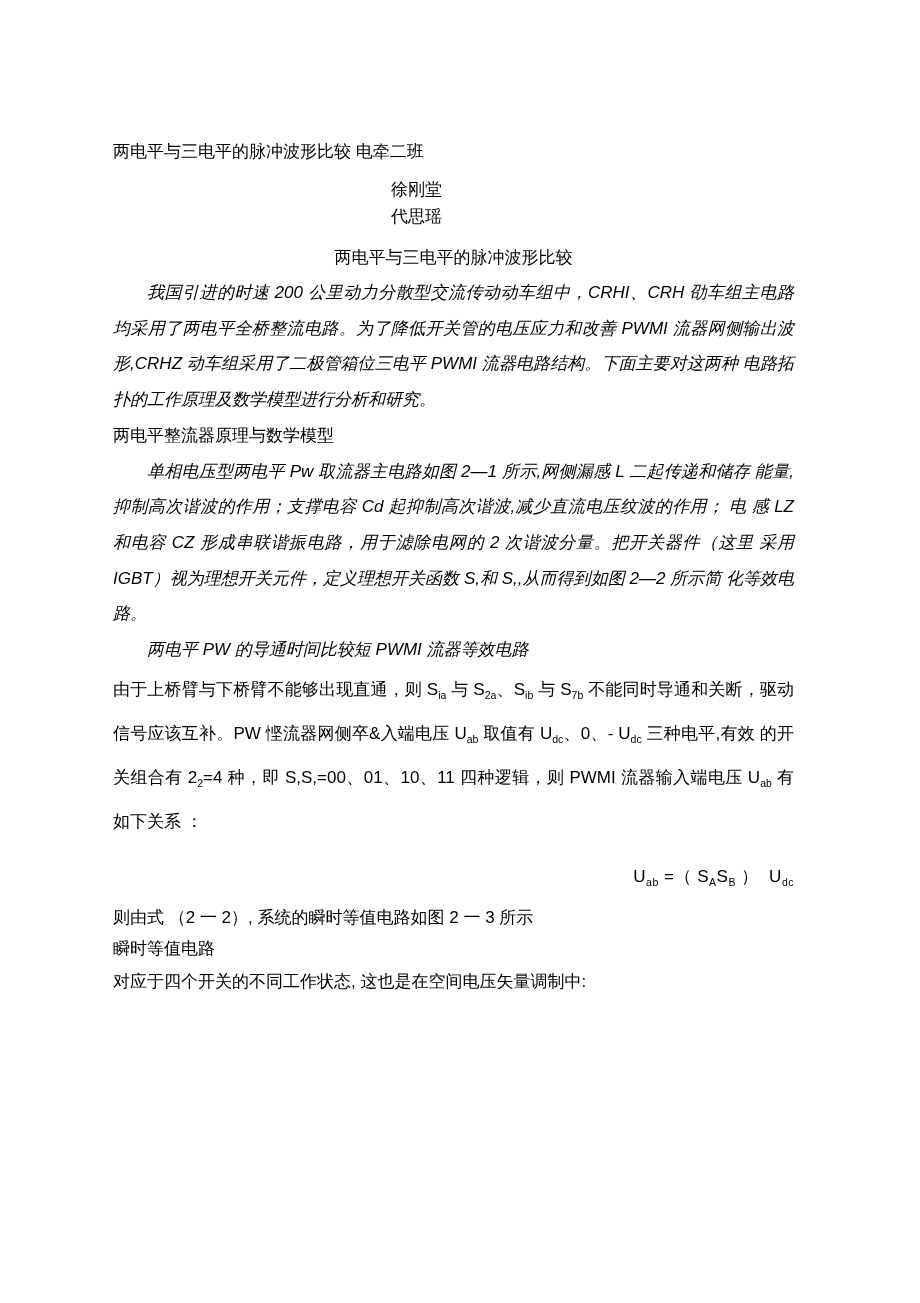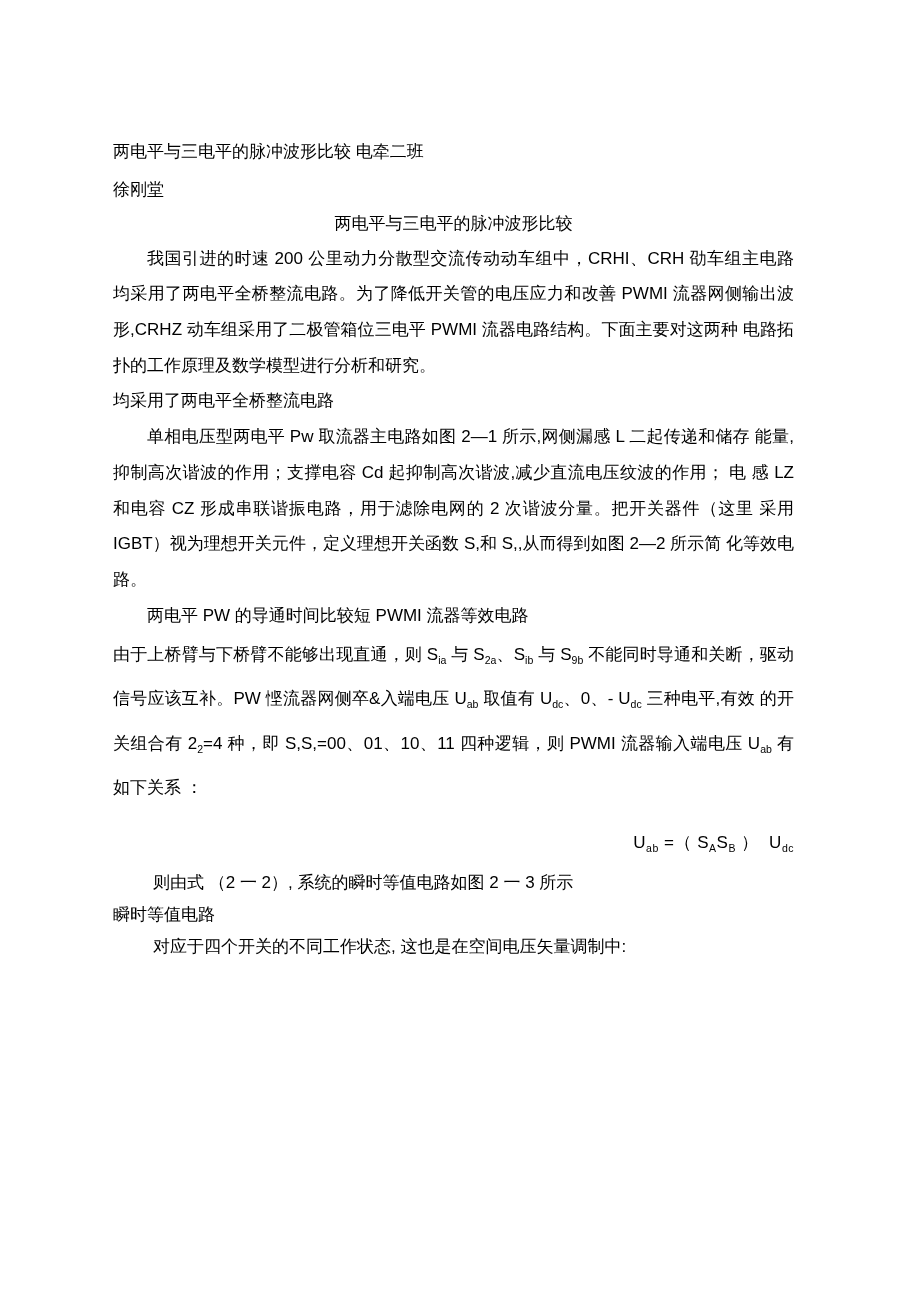--- a/index.html
+++ b/index.html
@@ -14,56 +14,57 @@
   .page {
     position: relative;
     width: 904px;
     height: 1303px;
     padding: 138px 110px 40px 113px;
     font-size: 17px;
     overflow: hidden;
   }
   p { margin: 0; }
   .header-line { text-align: left; line-height: 1.6; margin-bottom: 12px; }
-  .authors { text-align: left; padding-right: 74px; }
+  .authors { text-align: center; padding-right: 74px; }
   .author-line { line-height: 1.55; }
-  .doc-title { text-align: center; line-height: 1.6; margin-top: 6px; }
+  .doc-title { text-align: center; line-height: 1.6; margin-top: 14px; }
   .para { text-align: justify; }
-  .indent { text-indent: 2em; }
+  .indent { text-indent: 2em; font-style: italic; }
   .lh-a { line-height: 2.1; }   
   .lh-b { line-height: 2.6; }   
-  .lh-c { line-height: 1.85; margin-left: 40px; }  
+  .lh-c { line-height: 1.85; }  
   .mt-xs { margin-top: 4px; }
   .mt-sm { margin-top: 8px; }
   .equation { text-align: right; line-height: 2.2; margin: 14px 0 6px 0; letter-spacing: 0.5px; }
   .caption-center { line-height: 1.9; }
   sub { font-size: 0.62em; line-height: 0; }
 </style>
 </head>
 <body>
 
 <div class="page">
 
   <p class="header-line">两电平与三电平的脉冲波形比较  电牵二班</p>
 
   <div class="authors">
     <p class="author-line">徐刚堂</p>
+    <p class="author-line">代思瑶</p>
   </div>
 
   <p class="doc-title">两电平与三电平的脉冲波形比较</p>
 
   <p class="para indent lh-a mt-xs">我国引进的时速 200 公里动力分散型交流传动动车组中，CRHI、CRH 劭车组主电路 均采用了两电平全桥整流电路。为了降低开关管的电压应力和改善 PWMI 流器网侧输出波形,CRHZ 动车组采用了二极管箱位三电平 PWMI 流器电路结构。下面主要对这两种 电路拓扑的工作原理及数学模型进行分析和研究。</p>
 
-  <p class="para lh-a">均采用了两电平全桥整流电路</p>
+  <p class="para lh-a">两电平整流器原理与数学模型</p>
 
   <p class="para indent lh-a">单相电压型两电平 Pw 取流器主电路如图 2—1 所示,网侧漏感 L 二起传递和储存 能量,抑制高次谐波的作用；支撑电容 Cd 起抑制高次谐波,减少直流电压纹波的作用； 电 感 LZ 和电容 CZ 形成串联谐振电路，用于滤除电网的 2 次谐波分量。把开关器件（这里 采用 IGBT）视为理想开关元件，定义理想开关函数 S,和 S,,从而得到如图 2—2 所示简 化等效电路。</p>
 
   <p class="para indent lh-a">两电平 PW 的导通时间比较短 PWMI 流器等效电路</p>
 
-  <p class="para lh-b">由于上桥臂与下桥臂不能够出现直通，则 S<sub>ia</sub> 与 S<sub>2a</sub>、S<sub>ib</sub> 与 S<sub>9b</sub> 不能同时导通和关断，驱动信号应该互补。PW 悭流器网侧卒&amp;入端电压 U<sub>ab</sub> 取值有 U<sub>dc</sub>、0、- U<sub>dc</sub> 三种电平,有效 的开关组合有 2<sub>2</sub>=4 种，即 S,S,=00、01、10、11 四种逻辑，则 PWMI 流器输入端电压 U<sub>ab</sub> 有如下关系 ：</p>
+  <p class="para lh-b">由于上桥臂与下桥臂不能够出现直通，则 S<sub>ia</sub> 与 S<sub>2a</sub>、S<sub>ib</sub> 与 S<sub>7b</sub> 不能同时导通和关断，驱动信号应该互补。PW 悭流器网侧卒&amp;入端电压 U<sub>ab</sub> 取值有 U<sub>dc</sub>、0、- U<sub>dc</sub> 三种电平,有效 的开关组合有 2<sub>2</sub>=4 种，即 S,S,=00、01、10、11 四种逻辑，则 PWMI 流器输入端电压 U<sub>ab</sub> 有如下关系 ：</p>
 
   <p class="equation">U<sub>ab</sub> =（ S<sub>A</sub>S<sub>B</sub> ）&nbsp;&nbsp;U<sub>dc</sub></p>
 
   <p class="para lh-c">则由式 （2 一 2）, 系统的瞬时等值电路如图 2 一 3 所示</p>
 
   <p class="caption-center">瞬时等值电路</p>
 
 
   <p class="para lh-c">对应于四个开关的不同工作状态, 这也是在空间电压矢量调制中:</p>
 

